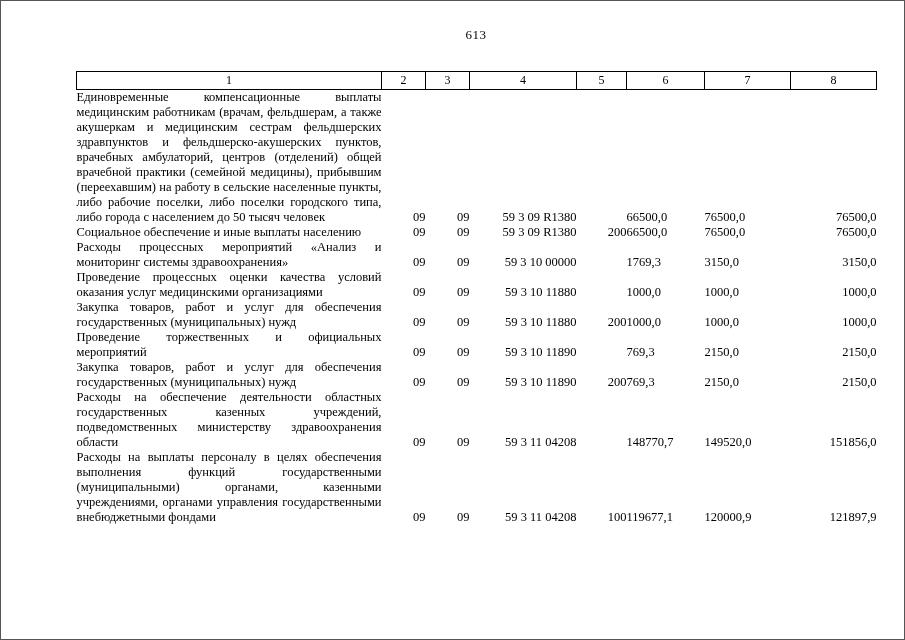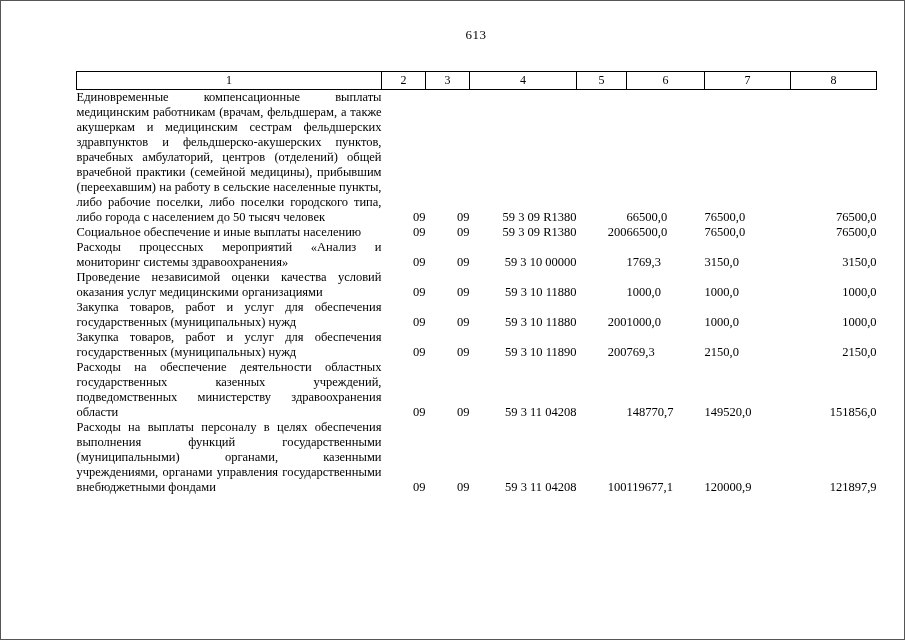--- a/index.html
+++ b/index.html
@@ -126,40 +126,50 @@
             <td class="c1">Расходы процессных мероприятий «Анализ и мониторинг системы здравоохранения»</td>
             <td class="c2">09</td>
             <td class="c3">09</td>
             <td class="c4">59 3 10 00000</td>
             <td class="c5"></td>
             <td class="c6">1769,3</td>
             <td class="c7">3150,0</td>
             <td class="c8">3150,0</td>
           </tr>
           <tr>
-            <td class="c1">Проведение независимой оценки качества условий оказания услуг медицинскими организациями</td>
+            <td class="c1">Проведение процессных оценки качества условий оказания услуг медицинскими организациями</td>
             <td class="c2">09</td>
             <td class="c3">09</td>
             <td class="c4">59 3 10 11880</td>
             <td class="c5"></td>
             <td class="c6">1000,0</td>
             <td class="c7">1000,0</td>
             <td class="c8">1000,0</td>
           </tr>
           <tr>
             <td class="c1">Закупка товаров, работ и услуг для обеспечения государственных (муниципальных) нужд</td>
             <td class="c2">09</td>
             <td class="c3">09</td>
             <td class="c4">59 3 10 11880</td>
             <td class="c5">200</td>
             <td class="c6">1000,0</td>
             <td class="c7">1000,0</td>
             <td class="c8">1000,0</td>
           </tr>
           <tr>
+            <td class="c1">Проведение торжественных и официальных мероприятий</td>
+            <td class="c2">09</td>
+            <td class="c3">09</td>
+            <td class="c4">59 3 10 11890</td>
+            <td class="c5"></td>
+            <td class="c6">769,3</td>
+            <td class="c7">2150,0</td>
+            <td class="c8">2150,0</td>
+          </tr>
+          <tr>
             <td class="c1">Закупка товаров, работ и услуг для обеспечения государственных (муниципальных) нужд</td>
             <td class="c2">09</td>
             <td class="c3">09</td>
             <td class="c4">59 3 10 11890</td>
             <td class="c5">200</td>
             <td class="c6">769,3</td>
             <td class="c7">2150,0</td>
             <td class="c8">2150,0</td>
           </tr>
           <tr>

